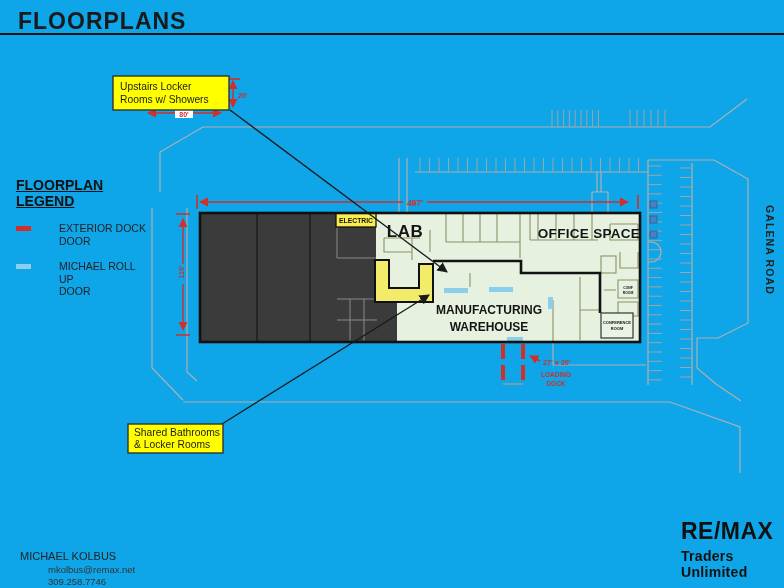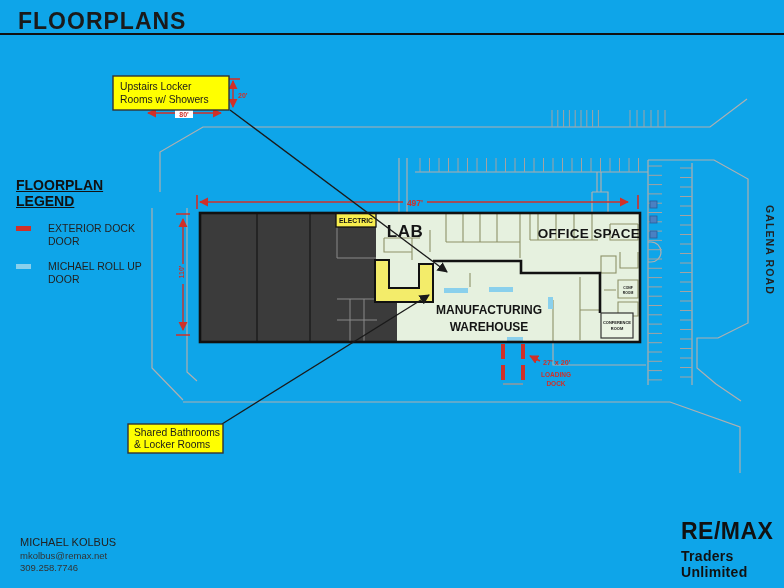--- a/index.html
+++ b/index.html
@@ -9,28 +9,28 @@
     --wall_olive:#8d9268; --ink:#161616;
   }
   html,body{margin:0;padding:0;background:#fff;}
   .stage{position:relative;width:784px;height:588px;background:#0ea5e9;overflow:hidden;
          font-family:"Liberation Sans",sans-serif;color:var(--ink);}
   .page-title{position:absolute;left:18px;top:8px;font-size:23px;font-weight:600;
               letter-spacing:1px;color:#1a1a1a;}
   .title-rule{position:absolute;left:0;top:33px;width:784px;height:2px;background:#111;}
   .legend{position:absolute;left:16px;top:177px;width:132px;}
   .legend-title{font-size:14px;font-weight:bold;text-decoration:underline;color:#111;}
-  .legend-item{display:flex;gap:17px;margin-top:13px;}
+  .legend-item{display:flex;gap:28px;margin-top:13px;}
   .legend-dash{width:15px;height:4.5px;margin-top:4px;flex:0 0 auto;}
   .legend-dash.red{background:var(--dim_red);}
   .legend-dash.blue{background:var(--door_blue);}
   .legend-label{font-size:10.5px;line-height:1.2;color:#222;}
   .contact{position:absolute;left:20px;top:536px;line-height:1.25;color:#333;}
-  .contact-name{font-size:11px;color:#222;}
-  .contact-line{font-size:9.5px;}
+  .contact-name{font-size:11px;color:#222;margin-top:14px;}
+  .contact-line{font-size:9.5px;margin-left:28px;}
   .brand{position:absolute;left:681px;top:520px;text-align:left;color:#111;}
   .brand-logo{font-size:23px;font-weight:800;letter-spacing:0.5px;line-height:1;}
   .brand-tagline{font-size:14px;font-weight:700;letter-spacing:0.3px;margin-top:5px;}
   svg{position:absolute;left:0;top:0;}
   svg text{font-family:"Liberation Sans",sans-serif;}
   .sg{stroke:var(--site_gray);fill:none;stroke-width:1.2px;}
   .comb{stroke:#a3a3a3;fill:none;stroke-width:1px;}
   .olive{stroke:var(--wall_olive);fill:none;stroke-width:1.1px;}
   .gridline{stroke:#8a8a8a;fill:none;stroke-width:1px;}
   .thick{stroke:#121212;fill:none;stroke-width:2.6px;}

